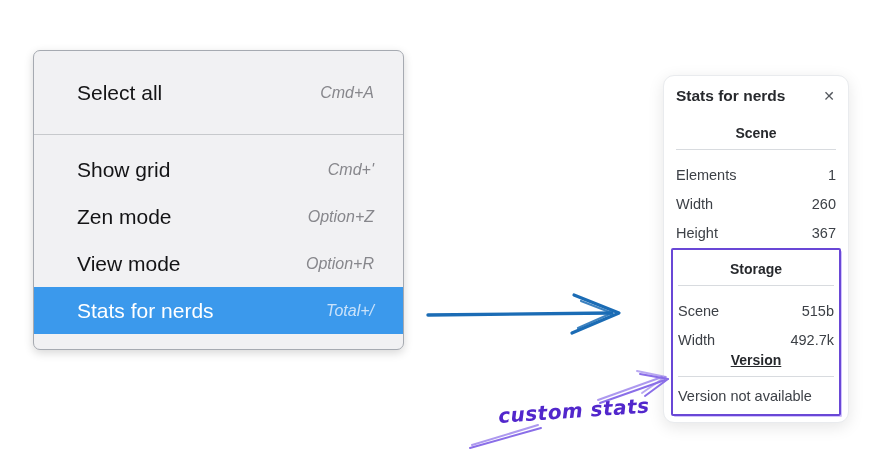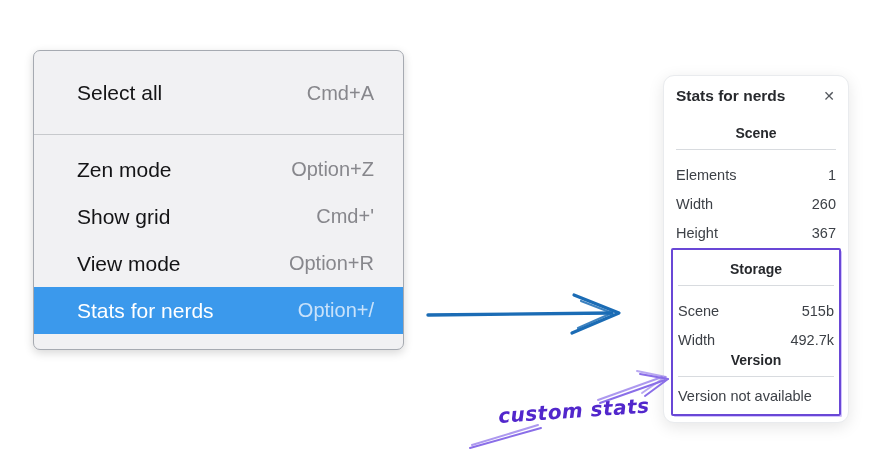--- a/index.html
+++ b/index.html
@@ -22,21 +22,21 @@
     padding: 8px 0 15px;
   }
   .menu-row {
     display: flex; justify-content: space-between; align-items: center;
     height: 47px; padding: 0 29px 0 43px;
     font-size: 21px; color: #141416;
     cursor: default;
   }
   .menu-row.first { height: 68px; }
   .menu-divider { height: 1px; background: #c7c9cc; margin: 7px 0 11px; }
-  .shortcut { color: #87878c; font-size: 20px; }
+  .shortcut { color: #87878c; font-size: 16px; font-style: italic; }
   .menu-row.highlighted { background: #3b99ec; }
   .menu-row.highlighted .mi-label { color: #ffffff; }
   .menu-row.highlighted .shortcut { color: #c9e2fa; }
 
   
   .panel {
     position: absolute; left: 663px; top: 75px; width: 186px;
     background: #ffffff;
     border: 1px solid #e9ebee;
     border-radius: 11px;
@@ -50,21 +50,21 @@
   .sec-title { text-align: center; font-weight: 700; font-size: 14px; color: #27292d; }
   .sec-title.scene { margin-top: 20px; }
   .hairline { height: 1px; background: #d8dbdf; margin: 8px 0 4px; border: none; }
   .stat-row { display: flex; justify-content: space-between; align-items: flex-end; height: 29px; }
   .custom-box {
     margin: 7px -5px 0; padding: 1px 5px 4px;
     border: 2px solid #6947d6; border-radius: 2px;
     box-shadow: 2px 2px 0 -1px rgba(151,117,250,.45);
   }
   .custom-box .sec-title.storage { margin-top: 10px; }
-  .custom-box .sec-title.version { margin-top: 4px; }
+  .custom-box .sec-title.version { margin-top: 4px; text-decoration: underline; }
   .note-row { height: 29px; display: flex; align-items: center; }
 
   
   .overlay { position: absolute; left: 0; top: 0; pointer-events: none; }
   .annotation-text {
     position: absolute; left: 498px; top: 398px; width: 170px;
     color: #5227cc; font-size: 20px; font-style: italic; font-weight: 700;
     letter-spacing: .5px;
     transform: rotate(-4deg);
     font-family: "DejaVu Sans", sans-serif;
@@ -74,34 +74,34 @@
 </head>
 <body>
 
 <div class="menu">
   <div class="menu-row first">
     <span class="mi-label">Select all</span>
     <span class="shortcut">Cmd+A</span>
   </div>
   <div class="menu-divider"></div>
   <div class="menu-row">
+    <span class="mi-label">Show grid</span>
+    <span class="shortcut">Cmd+'</span>
+  </div>
+  <div class="menu-row">
     <span class="mi-label">Zen mode</span>
     <span class="shortcut">Option+Z</span>
-  </div>
-  <div class="menu-row">
-    <span class="mi-label">Show grid</span>
-    <span class="shortcut">Cmd+'</span>
   </div>
   <div class="menu-row">
     <span class="mi-label">View mode</span>
     <span class="shortcut">Option+R</span>
   </div>
   <div class="menu-row highlighted">
     <span class="mi-label">Stats for nerds</span>
-    <span class="shortcut">Option+/</span>
+    <span class="shortcut">Total+/</span>
   </div>
 </div>
 
 <div class="panel">
   <div class="panel-header">
     <span class="panel-title">Stats for nerds</span>
     <span class="close-btn">✕</span>
   </div>
 
   <div>

